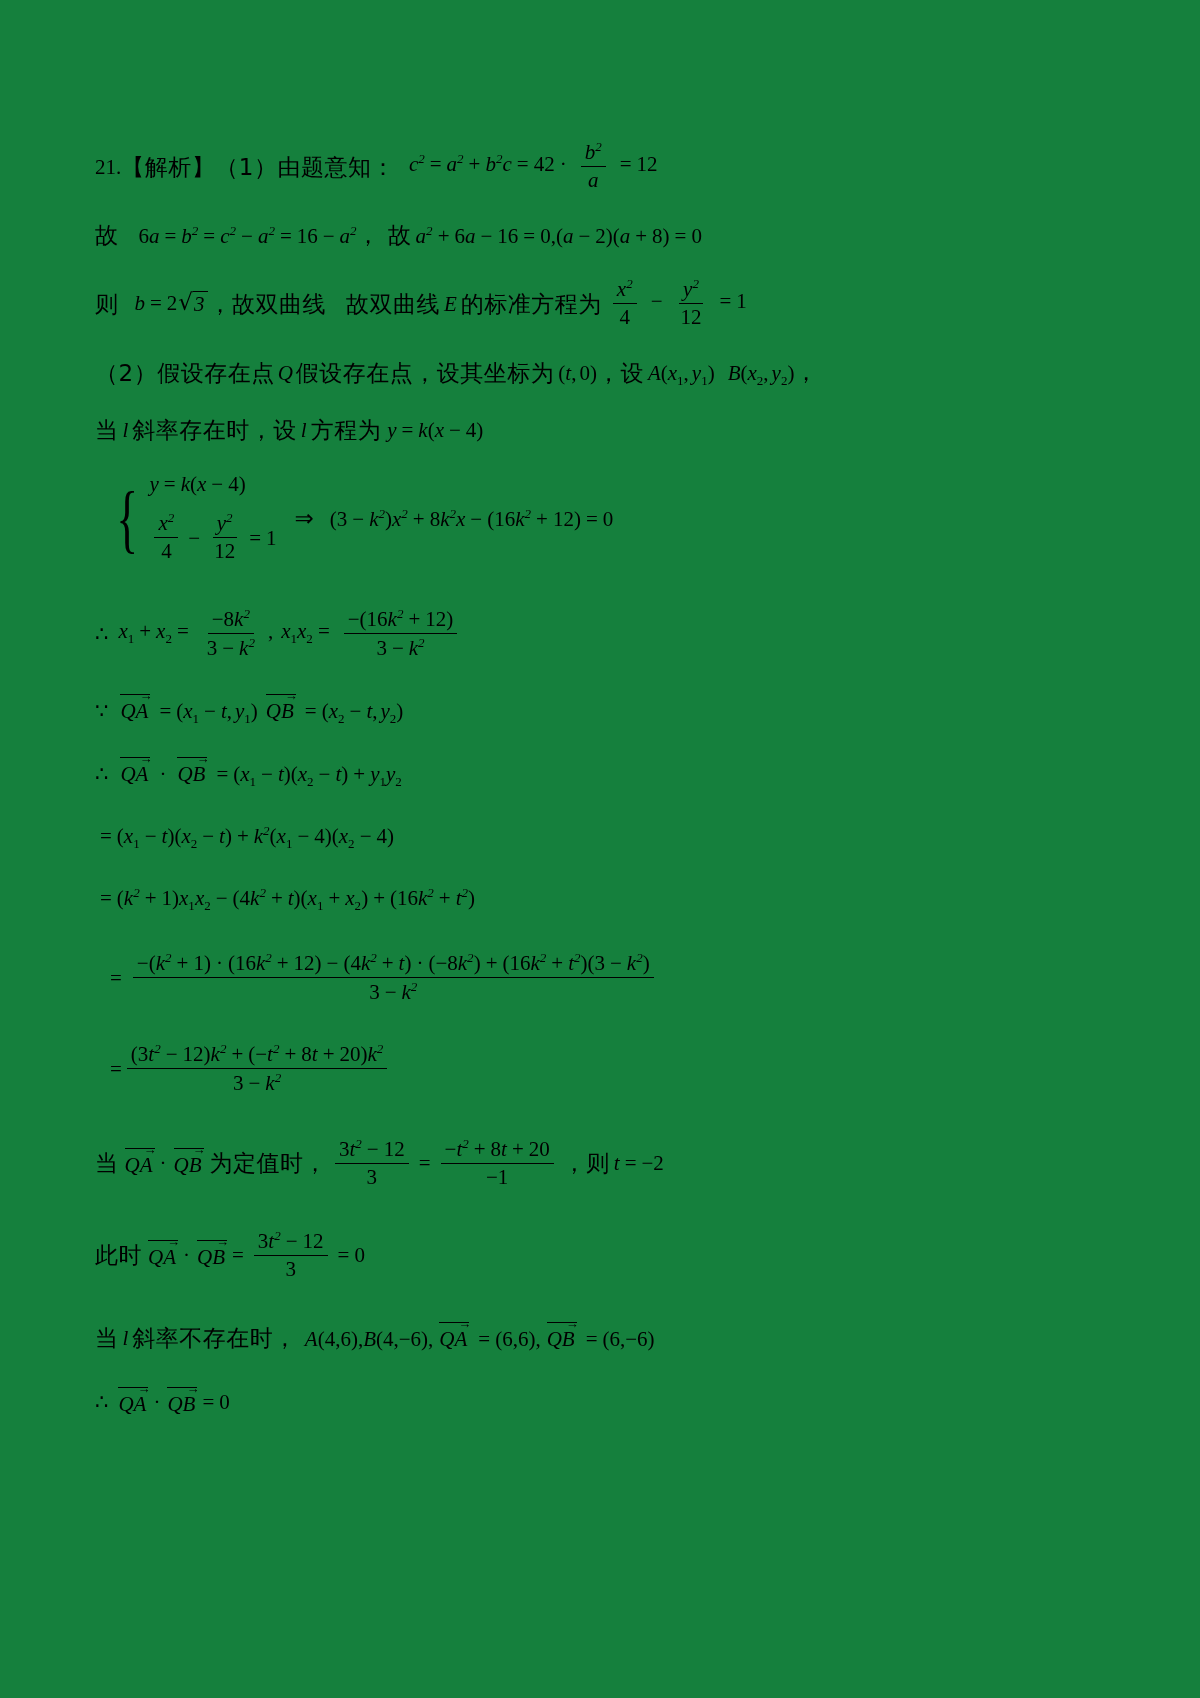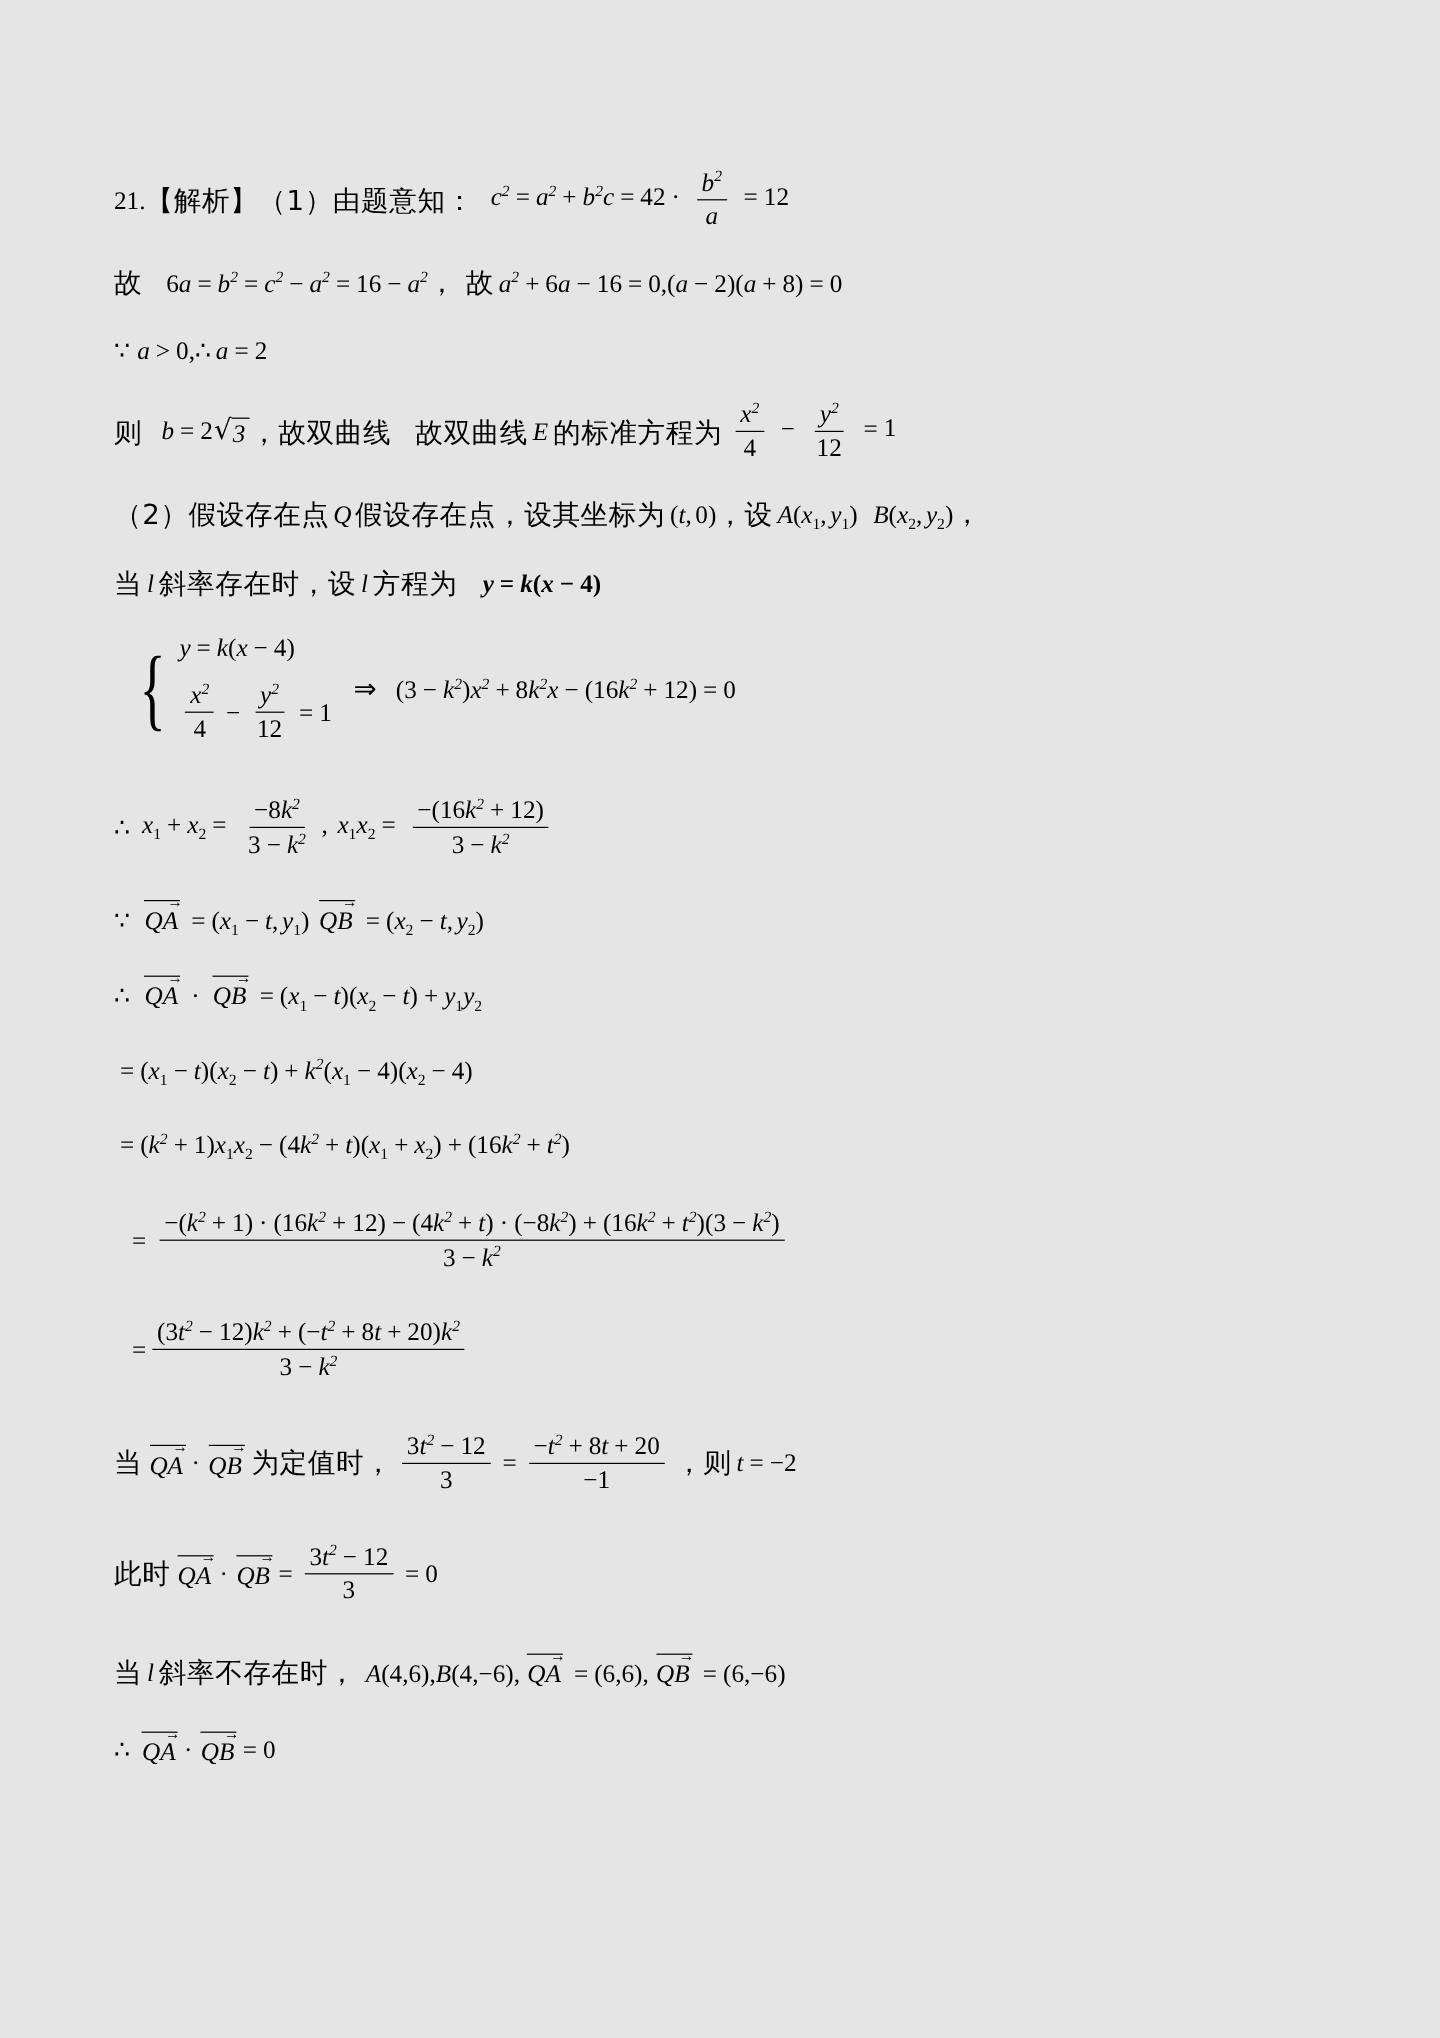--- a/index.html
+++ b/index.html
@@ -11,21 +11,21 @@
     width: 1200px;
     height: 1698px;
     font-family: "Liberation Serif", serif;
     color: #000000;
     position: relative;
   }
   .page {
     position: relative;
     width: 1200px;
     height: 1698px;
-    background: #e5e5e5;
+    background: #15803d;
     box-sizing: border-box;
     padding: 140px 95px 60px 95px;
   }
   .blk {
     margin-bottom: 26px;
     display: flex;
     align-items: center;
     flex-wrap: wrap;
     min-height: 30px;
   }
@@ -179,25 +179,20 @@
     <span class="cn">故</span>
     <span class="nowrap" style="margin-left:20px;">
       <span class="rm">6</span><span class="it">a</span><span class="op">=</span><span class="it">b<sup class="sp">2</sup></span><span class="op">=</span><span class="it">c<sup class="sp">2</sup></span><span class="op">−</span><span class="it">a<sup class="sp">2</sup></span><span class="op">=</span><span class="rm">16</span><span class="op">−</span><span class="it">a<sup class="sp">2</sup></span><span class="cn">，</span>
     </span>
     <span class="cn" style="margin-left:8px;">故</span>
     <span class="nowrap" style="margin-left:4px;">
       <span class="it">a<sup class="sp">2</sup></span><span class="op">+</span><span class="rm">6</span><span class="it">a</span><span class="op">−</span><span class="rm">16</span><span class="op">=</span><span class="rm">0,</span><span class="rm">(</span><span class="it">a</span><span class="op">−</span><span class="rm">2</span><span class="rm">)</span><span class="rm">(</span><span class="it">a</span><span class="op">+</span><span class="rm">8</span><span class="rm">)</span><span class="op">=</span><span class="rm">0</span>
     </span>
   </div>
 
-  <div class="blk">
-    <span class="nowrap">
-      <span class="rm">∵</span><span style="display:inline-block;width:6px;"></span><span class="it">a</span><span class="op">&gt;</span><span class="rm">0,</span><span class="rm">∴</span><span style="display:inline-block;width:4px;"></span><span class="it">a</span><span class="op">=</span><span class="rm">2</span>
-    </span>
-  </div>
 
   <div class="blk">
     <span class="cn">则</span>
     <span class="nowrap" style="margin-left:16px;">
       <span class="it">b</span><span class="op">=</span><span class="rm">2</span><span class="sqrt">
           <span class="radical">√</span>
           <span class="rad-body">3</span>
         </span>
     </span>
     <span class="cn">，故双曲线</span>
@@ -232,21 +227,21 @@
       <span class="it">B</span><span class="rm">(</span><span class="it">x<sub class="sb">2</sub></span><span class="rm">,</span><span style="display:inline-block;width:3px;"></span><span class="it">y<sub class="sb">2</sub></span><span class="rm">)</span><span class="cn">，</span>
     </span>
   </div>
 
   <div class="blk">
     <span class="cn">当</span>
     <span class="it" style="margin:0 4px;">l</span>
     <span class="cn">斜率存在时，设</span>
     <span class="it" style="margin:0 4px;">l</span>
     <span class="cn">方程为</span>
-    <span class="nowrap" style="margin-left:21px;font-weight:bold;">
+    <span class="nowrap" style="margin-left:6px;">
       <span class="it">y</span><span class="op">=</span><span class="it">k</span><span class="rm">(</span><span class="it">x</span><span class="op">−</span><span class="rm">4</span><span class="rm">)</span>
     </span>
   </div>
 
   <div class="blk" style="margin-top:26px; margin-bottom:42px;">
     <span class="system">
       <span class="brace">{</span>
       <span class="syslines">
         <span class="sysline">
           <span class="it">y</span>

